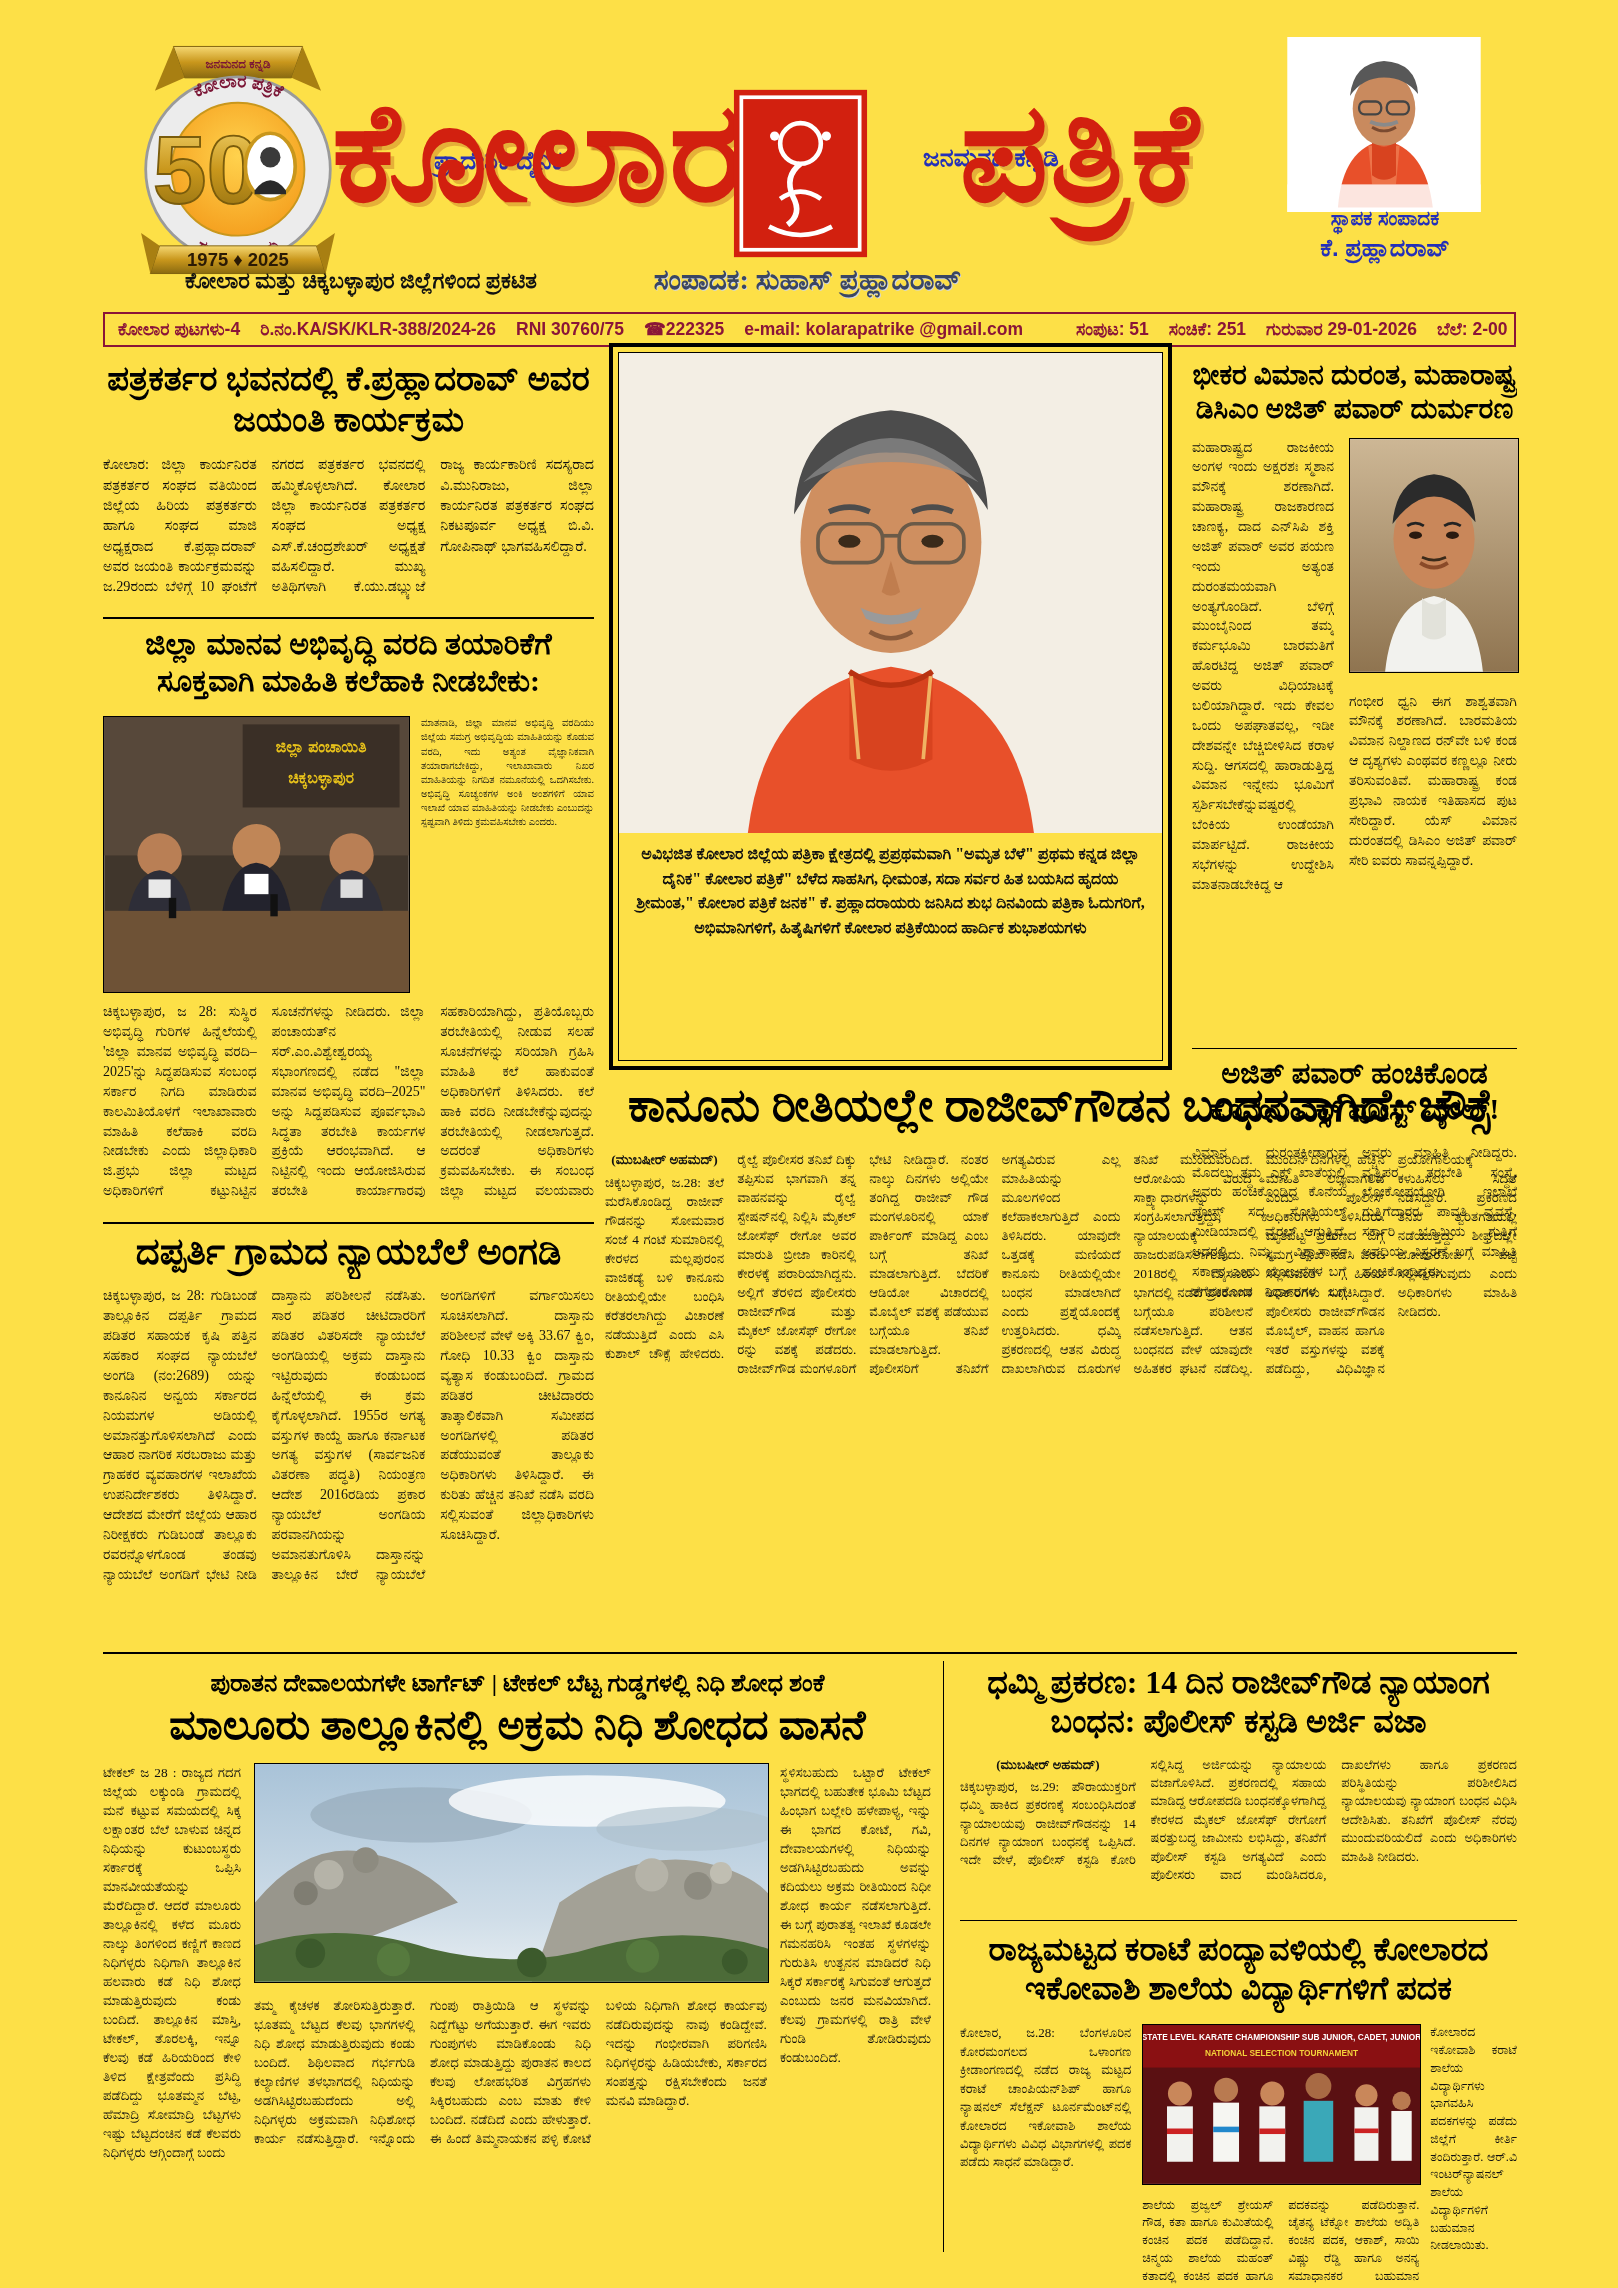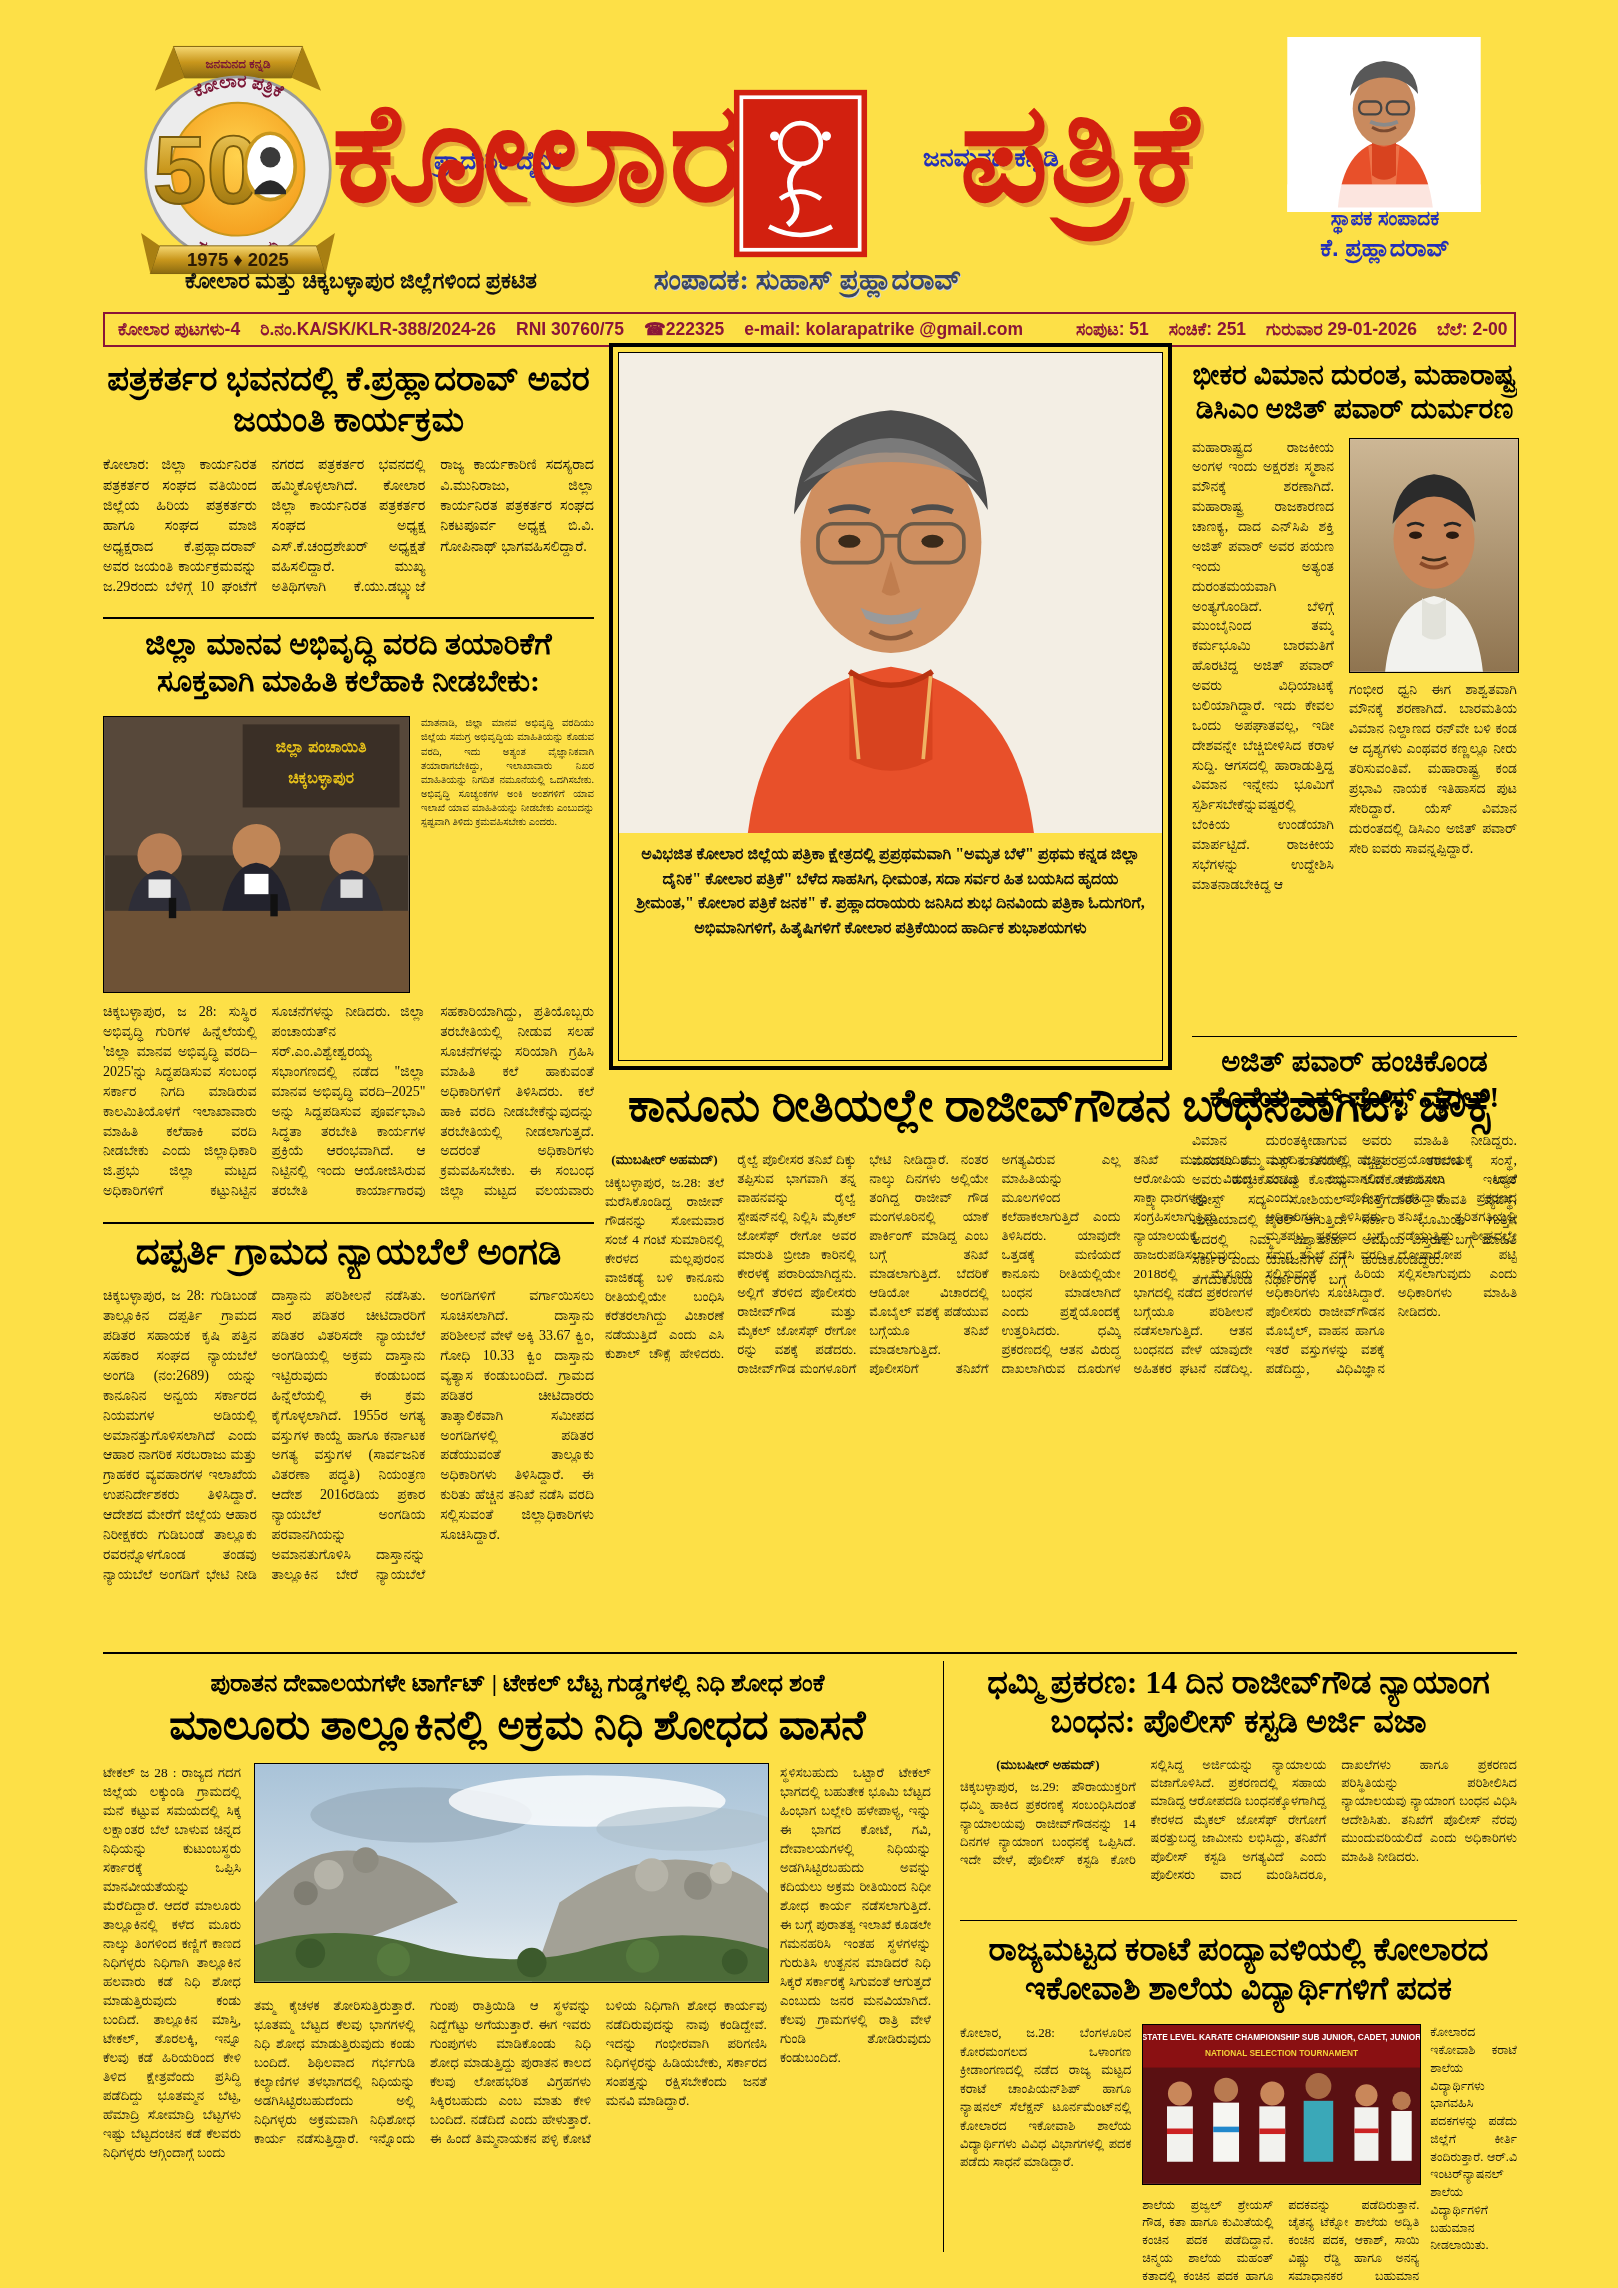--- a/index.html
+++ b/index.html
@@ -207,21 +207,21 @@
             <path d="M38,252 Q46,178 91,170 Q136,178 144,252 Z" fill="#f2f2ee"></path>
             <path d="M78,172 Q91,186 104,172 L104,212 Q91,222 78,212Z" fill="#e2e2da"></path>
             <ellipse cx="91" cy="108" rx="44" ry="54" fill="#c9875a"></ellipse>
             <path d="M46,92 Q50,42 91,38 Q132,42 136,90 Q114,62 91,62 Q68,62 46,92Z" fill="#2b2b2b"></path>
             <ellipse cx="71" cy="104" rx="7" ry="4" fill="#2a1a10"></ellipse>
               <ellipse cx="111" cy="104" rx="7" ry="4" fill="#2a1a10"></ellipse>
             <path d="M62,94 q9,-6 18,0 M102,94 q9,-6 18,0" stroke="#222" stroke-width="3" fill="none"></path>
             <path d="M76,134 q15,10 30,0" stroke="#8a4a28" stroke-width="4" fill="none"></path>
             <path d="M78,128 q13,6 26,0" stroke="#3a2a1a" stroke-width="3" fill="none"></path>
           </svg>
-          <div class="body-txt" style="height:349px;margin-top:3px;font-size:14px;">ಗಂಭೀರ ಧ್ವನಿ ಈಗ ಶಾಶ್ವತವಾಗಿ ಮೌನಕ್ಕೆ ಶರಣಾಗಿದೆ. ಬಾರಮತಿಯ ವಿಮಾನ ನಿಲ್ದಾಣದ ರನ್‌ವೇ ಬಳಿ ಕಂಡ ಆ ದೃಶ್ಯಗಳು ಎಂಥವರ ಕಣ್ಣಲ್ಲೂ ನೀರು ತರಿಸುವಂತಿವೆ. ಮಹಾರಾಷ್ಟ್ರ ಕಂಡ ಪ್ರಭಾವಿ ನಾಯಕ ಇತಿಹಾಸದ ಪುಟ ಸೇರಿದ್ದಾರೆ. ಯೆಸ್ ವಿಮಾನ ದುರಂತದಲ್ಲಿ ಡಿಸಿಎಂ ಅಜಿತ್ ಪವಾರ್ ಸೇರಿ ಐವರು ಸಾವನ್ನಪ್ಪಿದ್ದಾರೆ.</div>
+          <div class="body-txt" style="height:349px;margin-top:15px;font-size:14px;">ಗಂಭೀರ ಧ್ವನಿ ಈಗ ಶಾಶ್ವತವಾಗಿ ಮೌನಕ್ಕೆ ಶರಣಾಗಿದೆ. ಬಾರಮತಿಯ ವಿಮಾನ ನಿಲ್ದಾಣದ ರನ್‌ವೇ ಬಳಿ ಕಂಡ ಆ ದೃಶ್ಯಗಳು ಎಂಥವರ ಕಣ್ಣಲ್ಲೂ ನೀರು ತರಿಸುವಂತಿವೆ. ಮಹಾರಾಷ್ಟ್ರ ಕಂಡ ಪ್ರಭಾವಿ ನಾಯಕ ಇತಿಹಾಸದ ಪುಟ ಸೇರಿದ್ದಾರೆ. ಯೆಸ್ ವಿಮಾನ ದುರಂತದಲ್ಲಿ ಡಿಸಿಎಂ ಅಜಿತ್ ಪವಾರ್ ಸೇರಿ ಐವರು ಸಾವನ್ನಪ್ಪಿದ್ದಾರೆ.</div>
         </div>
       </div>
     </div>
     <div class="thinrule" style="margin:7.4px 0;"></div>
     <div>
       <div class="hl" style="font-size:29px;height:79px;font-family:Liberation Serif, serif;">ಅಜಿತ್ ಪವಾರ್ ಹಂಚಿಕೊಂಡ ಕೊನೆಯ ಎಕ್ಸ್ ಪೋಸ್ಟ್ ವೈರಲ್!</div>
       <div class="body-txt cols c2" style="height:343px;margin-top:7.4px;font-size:14px;">ವಿಮಾನ ದುರಂತಕ್ಕೀಡಾಗುವ ಮೊದಲು ತಮ್ಮ ಎಕ್ಸ್ ಖಾತೆಯಲ್ಲಿ ಅವರು ಹಂಚಿಕೊಂಡಿದ್ದ ಕೊನೆಯ ಪೋಸ್ಟ್ ಸದ್ಯ ಸೋಶಿಯಲ್ ಮೀಡಿಯಾದಲ್ಲಿ ವೈರಲ್ ಆಗುತ್ತಿದೆ. ಅದರಲ್ಲಿ ನಿಮ್ಮ ವಿಶ್ವಾಸಾರ್ಹ ಸರ್ಕಾರ ಎಂದು ಯೋಜನೆಗಳ ಬಗ್ಗೆ ತೆಗೆದುಕೊಂಡ ನಿರ್ಧಾರಗಳ ಬಗ್ಗೆ ಅವರು ಮಾಹಿತಿ ನೀಡಿದ್ದರು. ವೃತ್ತಿಪರ ತರಬೇತಿ ಸಂಸ್ಥೆ, ಲೋಕೋಪಯೋಗಿ ಇಲಾಖೆ ಗುತ್ತಿಗೆದಾರರ ಪಾವತಿ ವ್ಯವಸ್ಥೆ, ಸರ್ಕಾರಿ ಭೂಮಿಯ ಗುತ್ತಿಗೆ ಅವಧಿಯ ವಿಸ್ತರಣೆ ಬಗ್ಗೆ ಮಾಹಿತಿ ಹಂಚಿಕೊಂಡಿದ್ದರು.</div>
     </div>
   </div>
 

